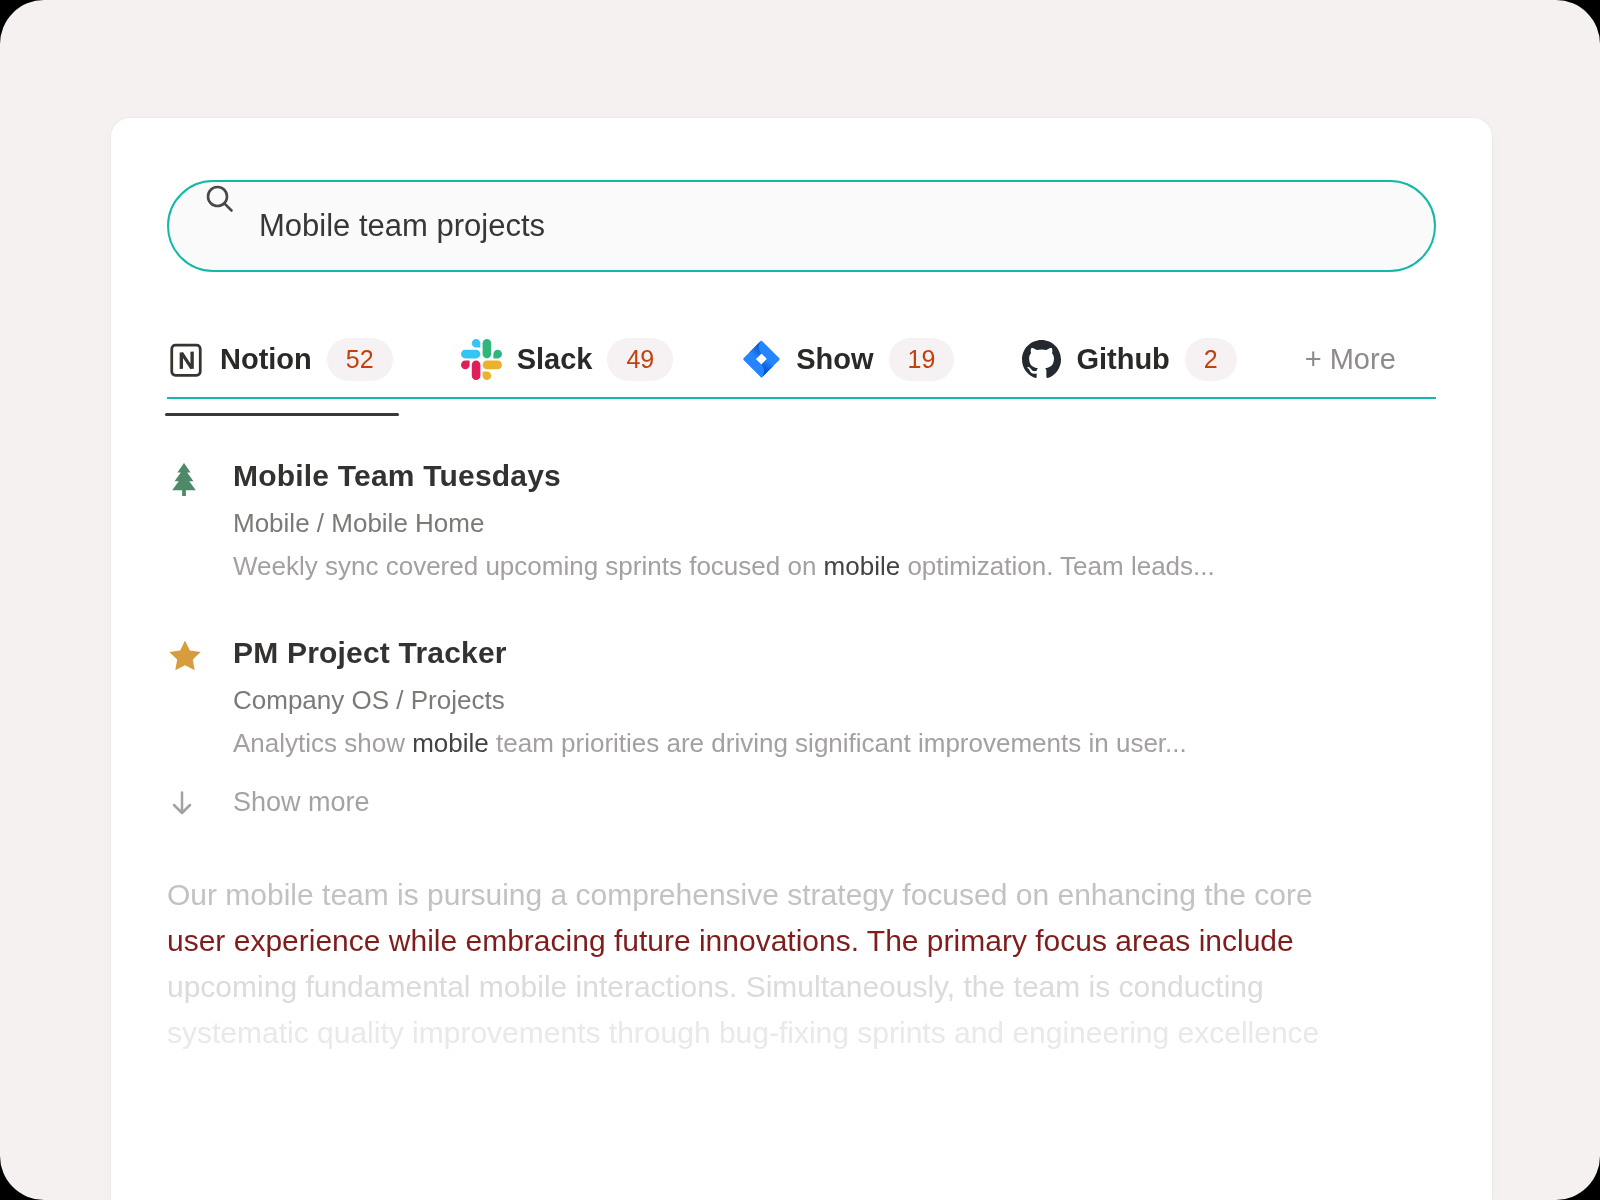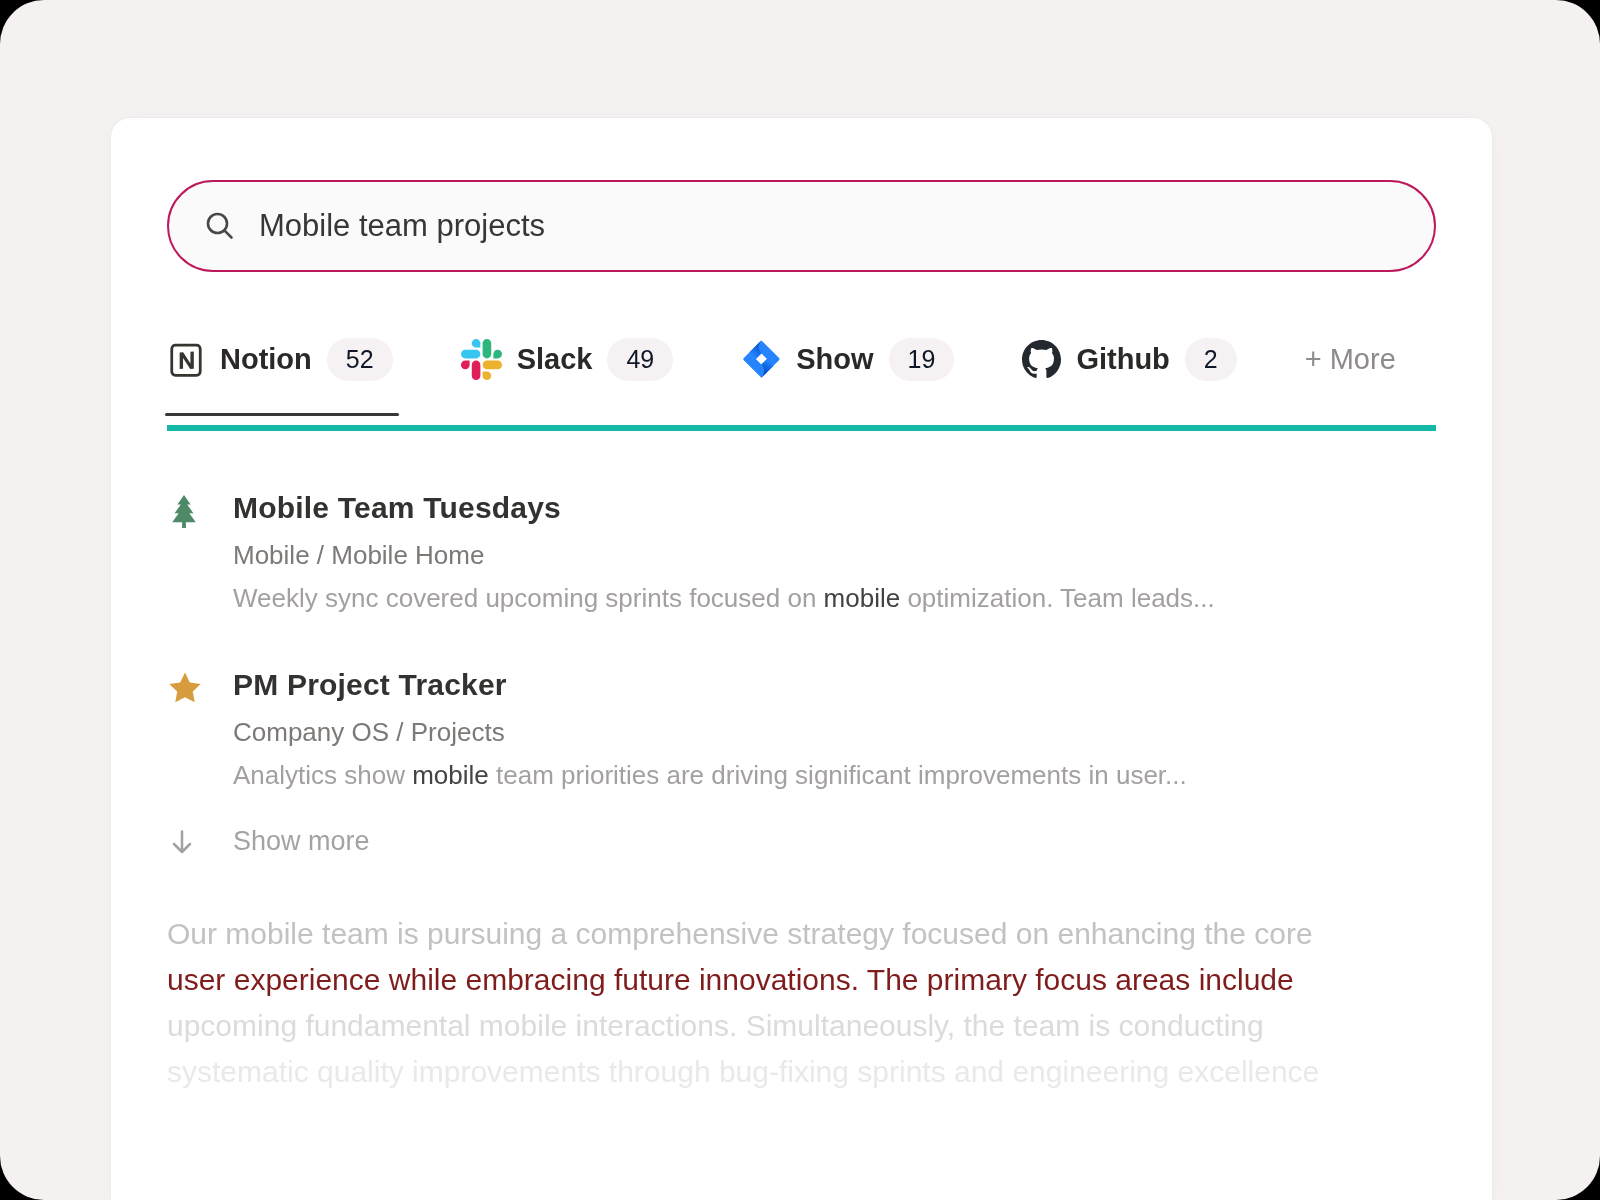--- a/index.html
+++ b/index.html
@@ -11,59 +11,59 @@
     font-family:"Liberation Sans","DejaVu Sans",sans-serif;
   }
   .card {
     position:absolute; left:110px; top:117px; right:107px; bottom:0;
     background:#fff; border:1px solid #edeaeb; border-bottom:none;
     border-radius:20px 20px 0 0; padding:62px 56px 0;
     box-shadow:0 4px 14px rgba(0,0,0,.025);
   }
   
   .searchbar {
-    height:92px; border:2px solid #be185d; background:#fafafa;
-    border-radius:46px; display:flex; align-items:center;
+    height:92px; border:2px solid #14b8a6; background:#fafafa;
+    border-radius:46px; display:flex; 
     padding:0 34px; gap:22px;
   }
   .searchbar svg { flex:0 0 auto; display:block; }
   .searchbar input {
     border:none; outline:none; background:transparent; width:100%;
     font-family:inherit; font-size:31px; font-weight:500; color:#393735;
   }
   
   .tabs {
     margin-top:66px; display:flex; align-items:center; gap:68px;
-    border-bottom:6px solid #14b8a6; padding-bottom:44px;
+    border-bottom:2px solid #14b8a6; padding-bottom:16px;
   }
   .tab { display:flex; align-items:center; gap:15px; position:relative; cursor:pointer; }
   .tab-icon svg { display:block; }
   .tab-label { font-size:29px; font-weight:700; color:#2b2927; }
   .badge {
-    background:#f6f2f3; color:#0f172a; font-size:25px;
+    background:#f6f2f3; color:#c2410c; font-size:25px;
     border-radius:24px; padding:9px 19px; line-height:1;
   }
   .tab.active::after {
     content:""; position:absolute; left:-2px; right:-6px; bottom:-35px;
     height:3px; background:#3a3836; border-radius:2px;
   }
   .tab-more { font-size:29px; color:#8e8b8a; font-weight:400; cursor:pointer; }
   
   .results { margin-top:60px; }
   .result { display:flex; gap:26px; cursor:pointer; }
   .result + .result { margin-top:54px; }
   .result-icon { width:40px; flex:0 0 40px; padding-top:2px; }
   .result-icon svg { display:block; }
   .result-title { font-size:30px; font-weight:700; color:#343230; letter-spacing:.2px; }
   .result-path { margin-top:15px; font-size:26px; color:#7c7977; }
   .result-snippet { margin-top:12px; font-size:26px; color:#a3a09f; }
   .result-snippet .hl { color:#454342; font-weight:500; }
   
   .showmore {
-    margin-top:35px; display:flex; align-items:center; gap:36px;
+    margin-top:28px; display:flex; align-items:center; gap:36px;
     color:#a5a2a4; font-size:27px; cursor:pointer;
   }
   .showmore svg { display:block; }
   
   .summary { margin-top:54px; font-size:30px; line-height:46px; }
   .summary div { white-space:nowrap; overflow:hidden; }
   .summary .l0 { color:#c4c1c3; }
   .summary .l1 { color:#7f1d1d; }
   .summary .l2 { color:#dcdadc; }
   .summary .l3 { color:#eae8ea; }

